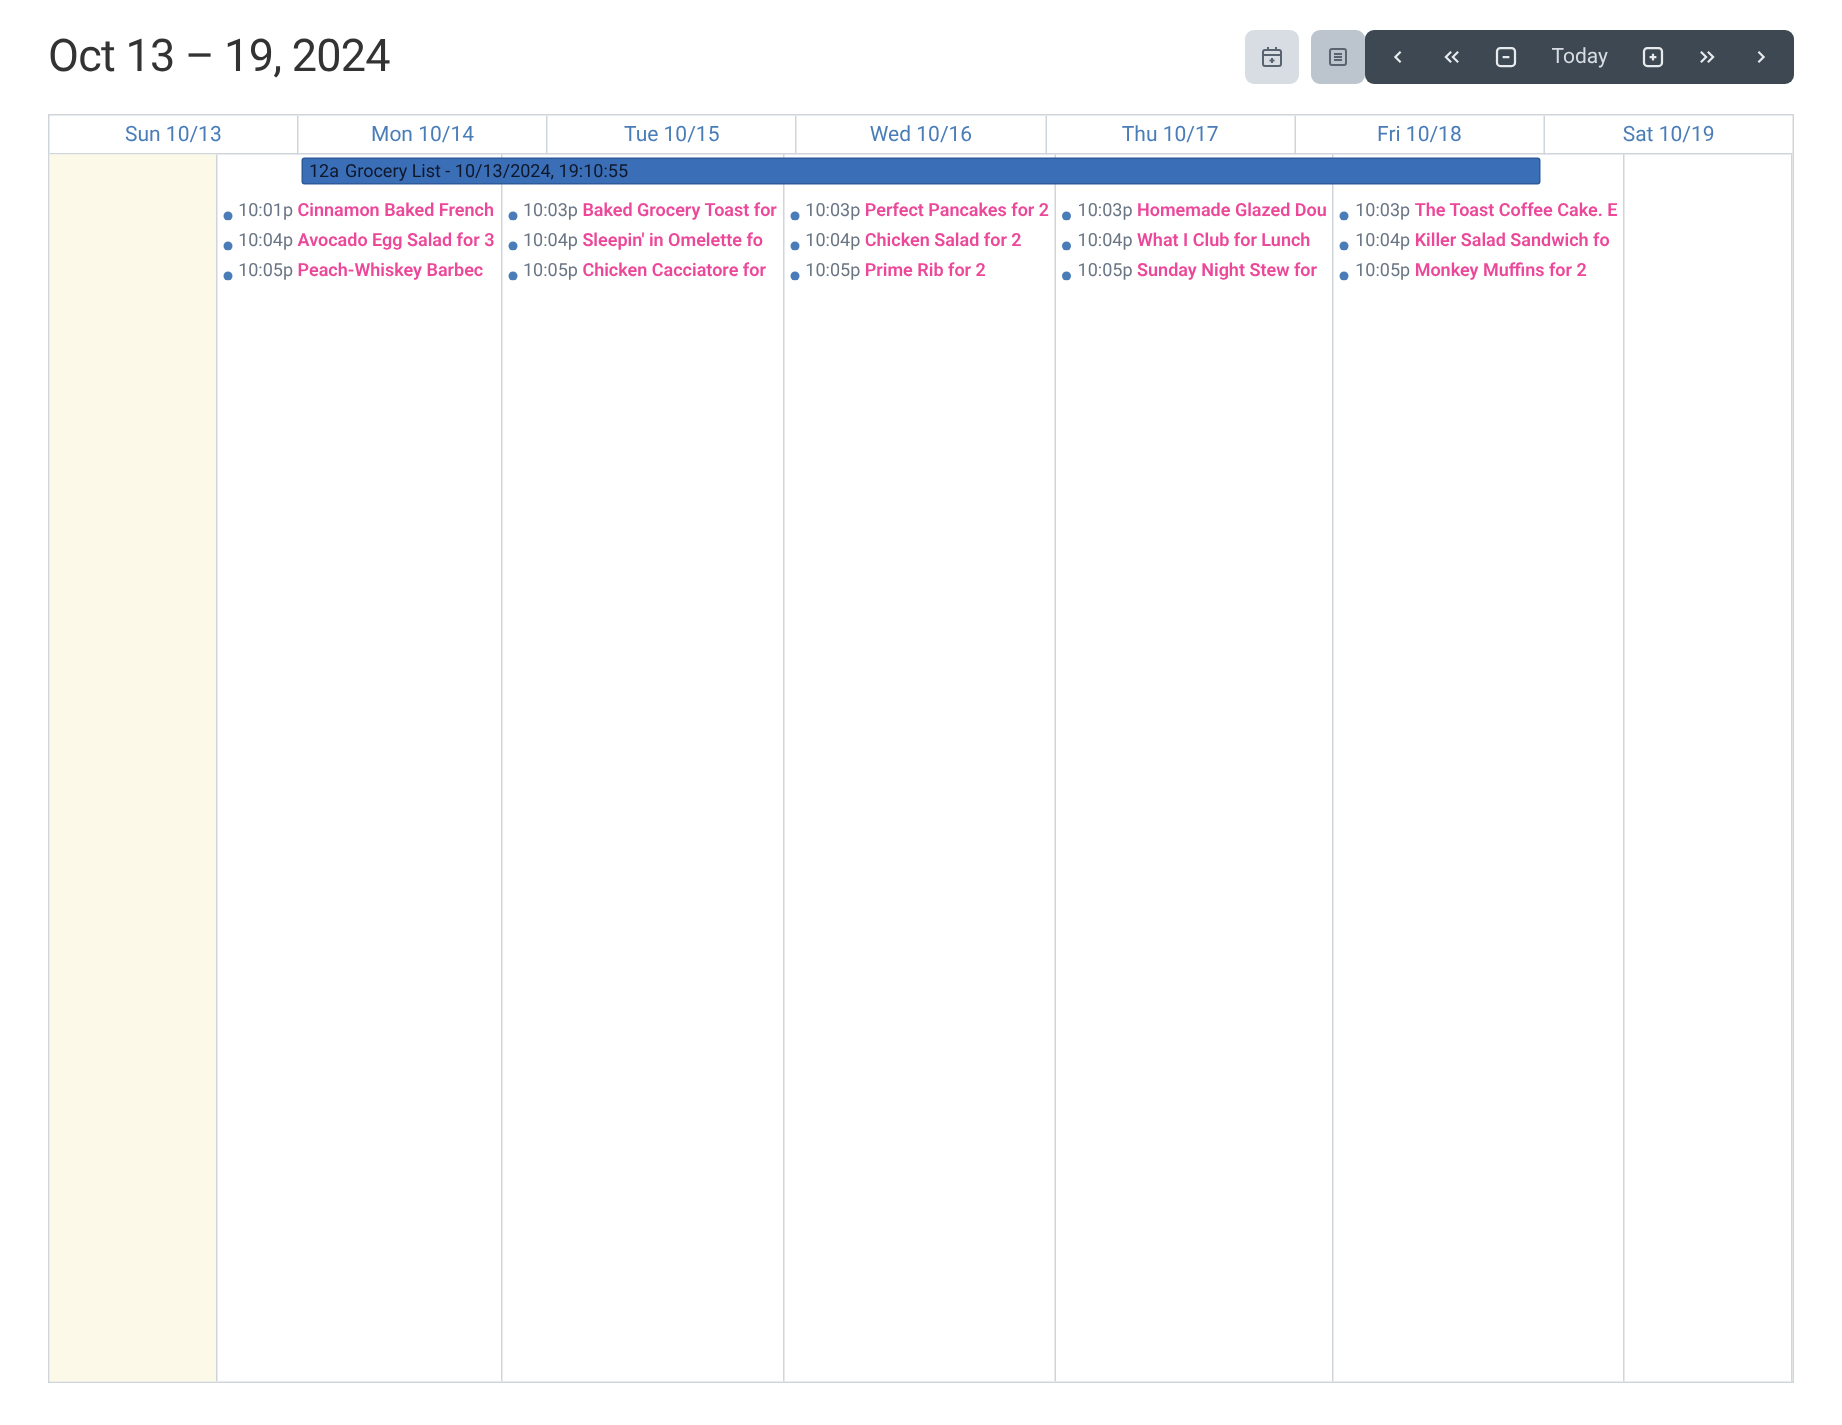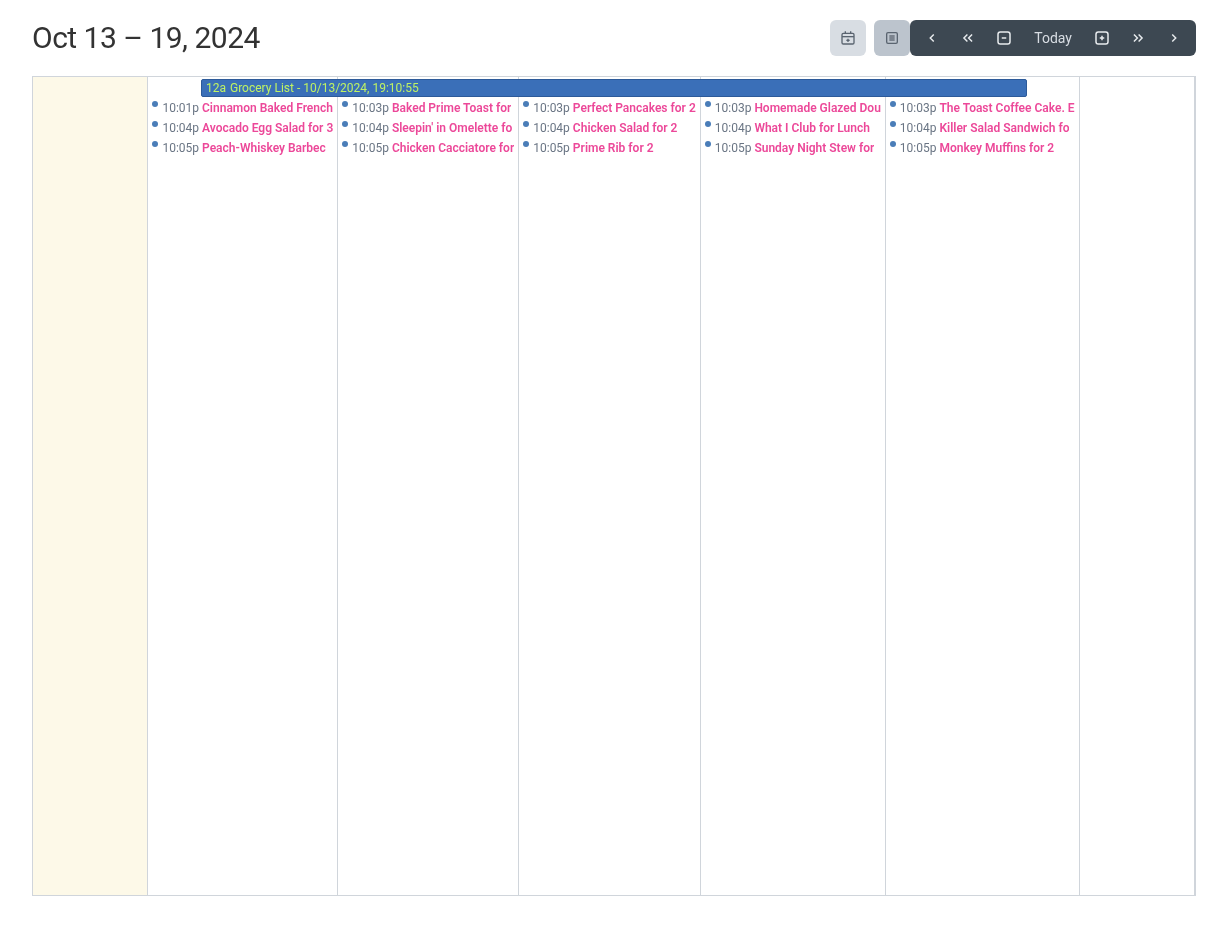--- a/index.html
+++ b/index.html
@@ -123,38 +123,38 @@
     }
     .all-day-bar {
       position: absolute;
       left: calc(100% / 7 + 2px);
       right: calc(100% / 7 + 2px);
       top: 2px;
       height: 18px;
       background: #3a6fb8;
       border: 1px solid #2d5a99;
       border-radius: 2px;
-      color: #bef264;
+      color: #0f172a;
       font-size: 12px;
       display: flex;
       align-items: center;
       padding: 0 4px;
       overflow: hidden;
       white-space: nowrap;
     }
     .all-day-bar .ad-time {
       font-weight: 400;
       margin-right: 4px;
     }
     .events {
       padding-top: 24px;
     }
     .event {
       display: flex;
-      align-items: flex-start;
+      align-items: flex-end;
       font-size: 12px;
       height: 20px;
       padding: 0 4px;
       overflow: hidden;
       white-space: nowrap;
       cursor: pointer;
     }
     .event .dot {
       width: 6px;
       height: 6px;
@@ -239,20 +239,29 @@
       <button class="nav-btn">
         <svg width="14" height="14" viewBox="0 0 24 24" fill="none" stroke="currentColor" stroke-width="2.5">
           <polyline points="9 6 15 12 9 18"></polyline>
         </svg>
       </button>
     </div>
   </div>
 </div>
 
 <div class="calendar">
+  <div class="cal-header">
+      <div class="day-header">Sun 10/13</div>
+      <div class="day-header">Mon 10/14</div>
+      <div class="day-header">Tue 10/15</div>
+      <div class="day-header">Wed 10/16</div>
+      <div class="day-header">Thu 10/17</div>
+      <div class="day-header">Fri 10/18</div>
+      <div class="day-header">Sat 10/19</div>
+    </div>
   <div class="cal-body">
 
   <div class="day-col sunday">
         <div class="events"></div>
       </div>
       <div class="day-col">
         <div class="events">
           <div class="event">
             <span class="dot"></span>
             <span class="ev-time">10:01p</span>
@@ -268,21 +277,21 @@
             <span class="ev-time">10:05p</span>
             <span class="ev-title">Peach-Whiskey Barbec</span>
           </div>
         </div>
       </div>
       <div class="day-col">
         <div class="events">
           <div class="event">
             <span class="dot"></span>
             <span class="ev-time">10:03p</span>
-            <span class="ev-title">Baked Prime Toast for</span>
+            <span class="ev-title">Baked Grocery Toast for</span>
           </div>
           <div class="event">
             <span class="dot"></span>
             <span class="ev-time">10:04p</span>
             <span class="ev-title">Sleepin' in Omelette fo</span>
           </div>
           <div class="event">
             <span class="dot"></span>
             <span class="ev-time">10:05p</span>
             <span class="ev-title">Chicken Cacciatore for</span>

